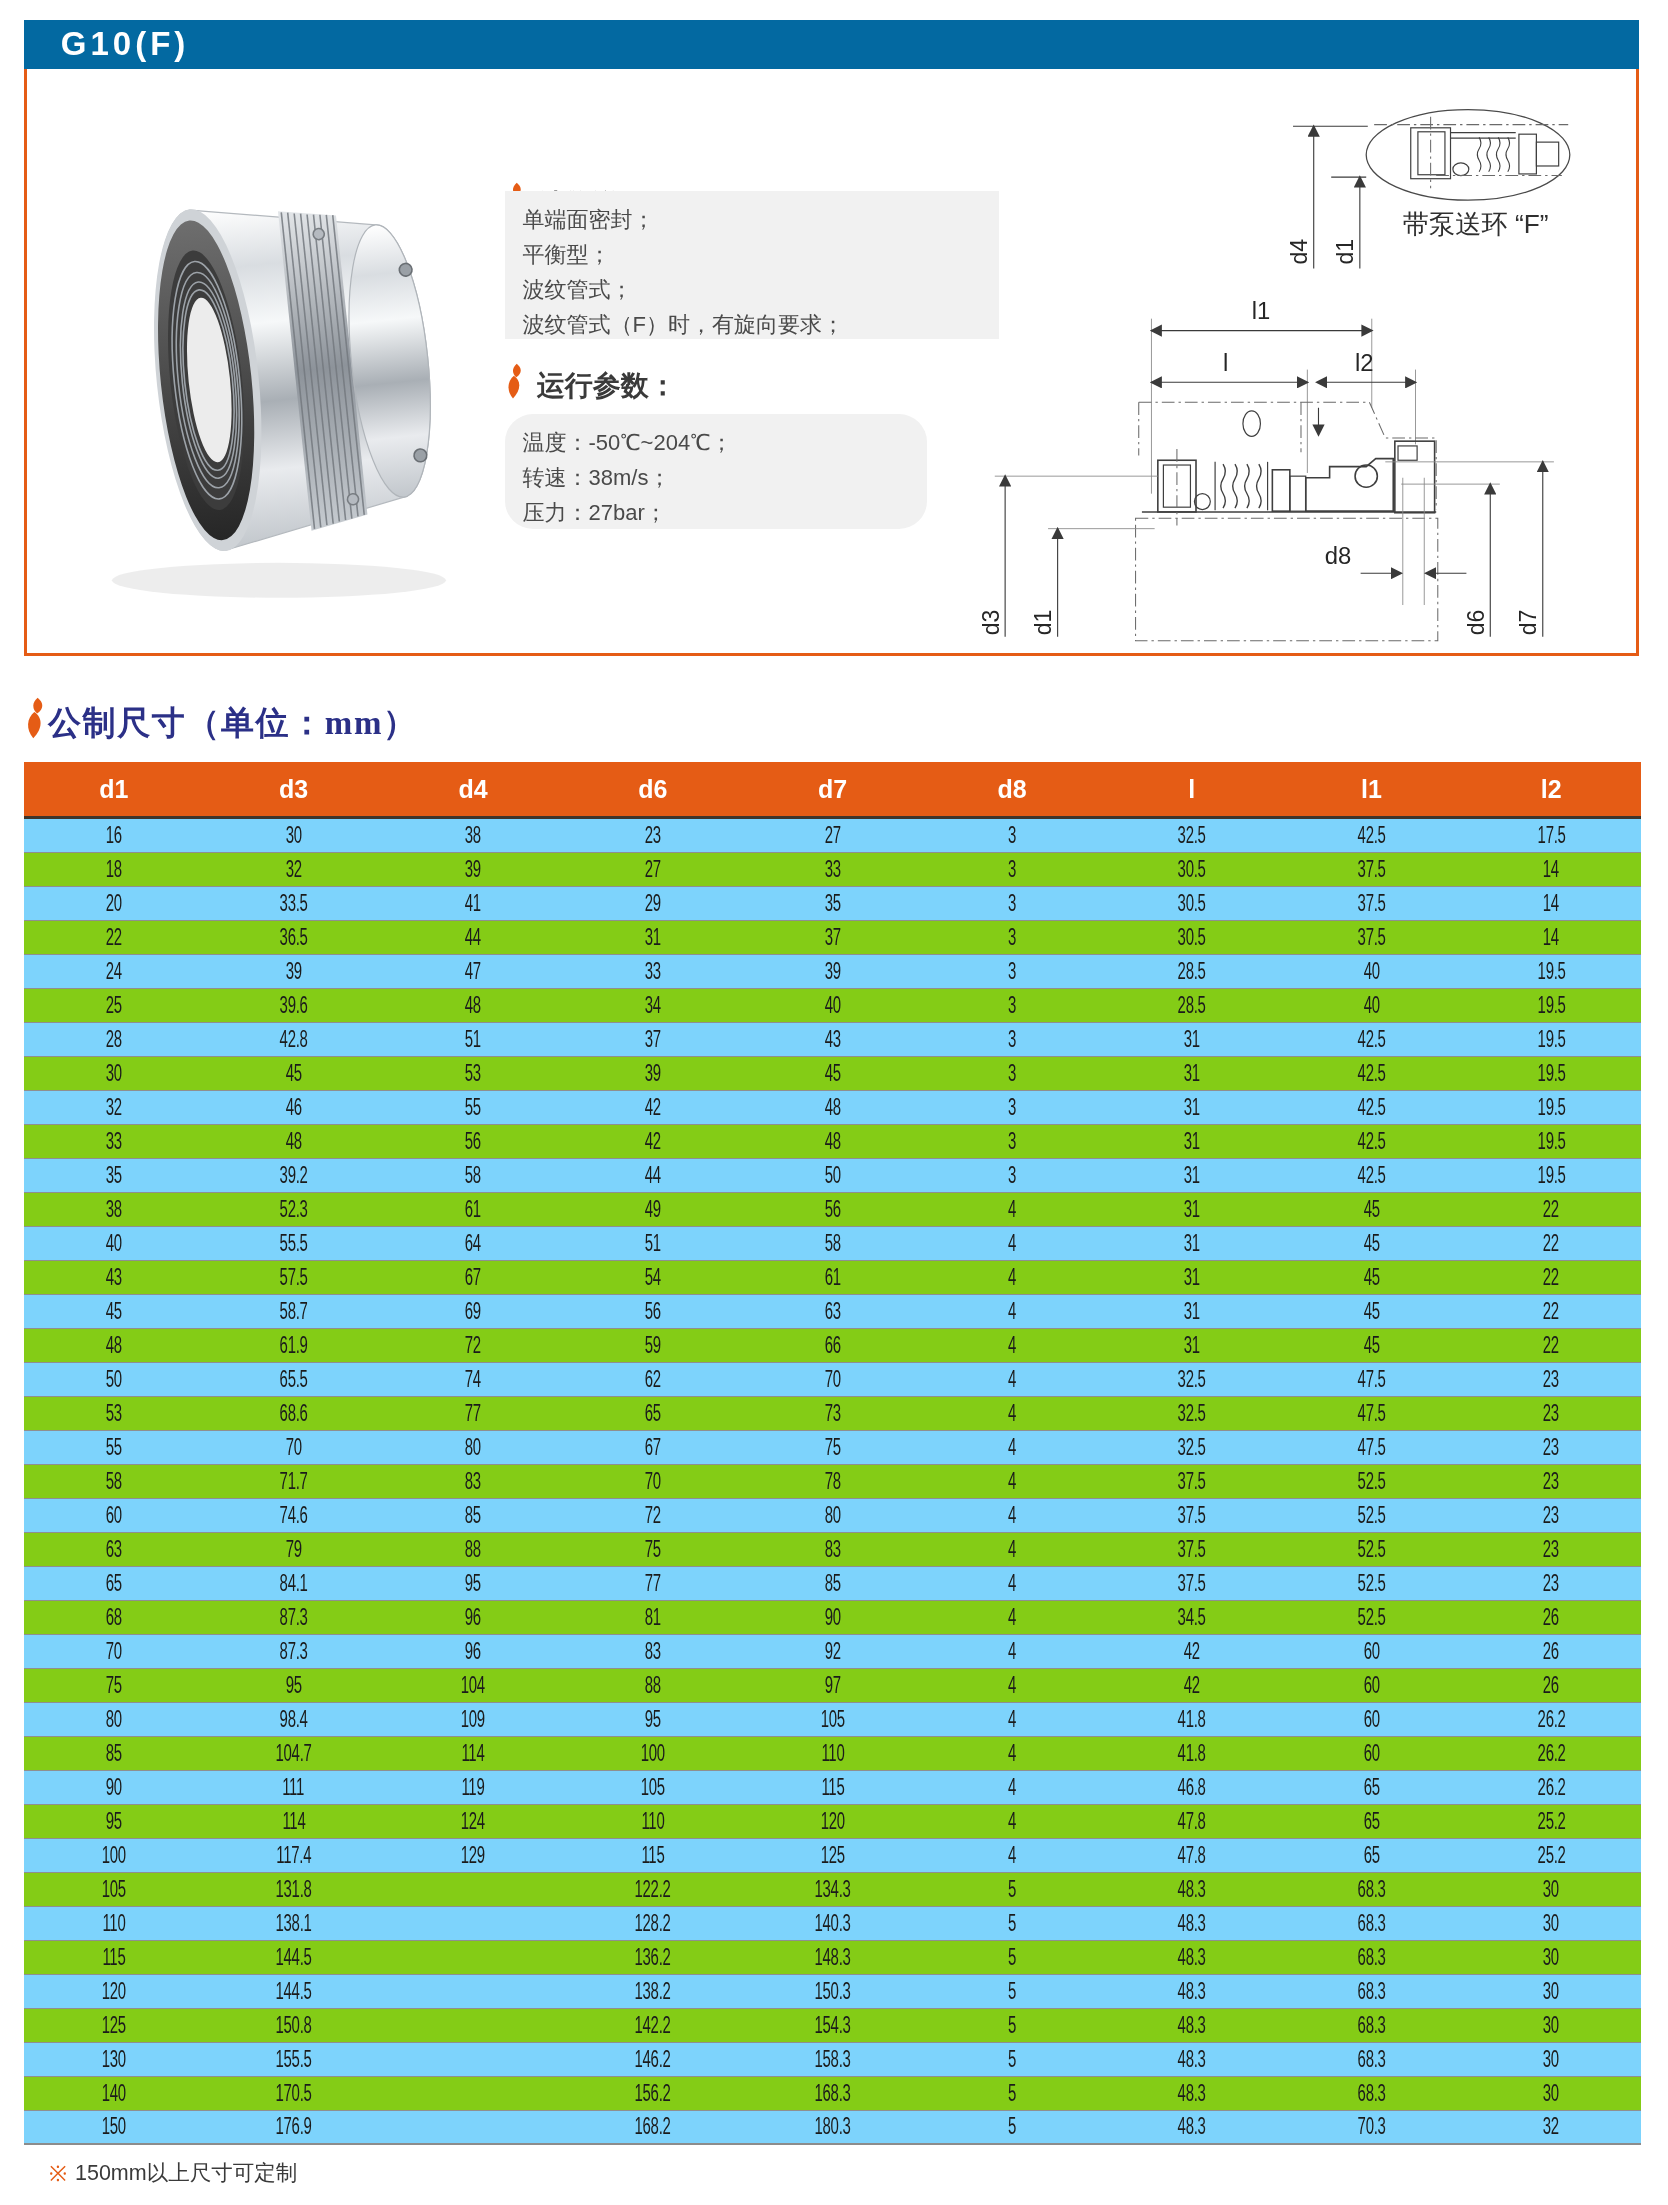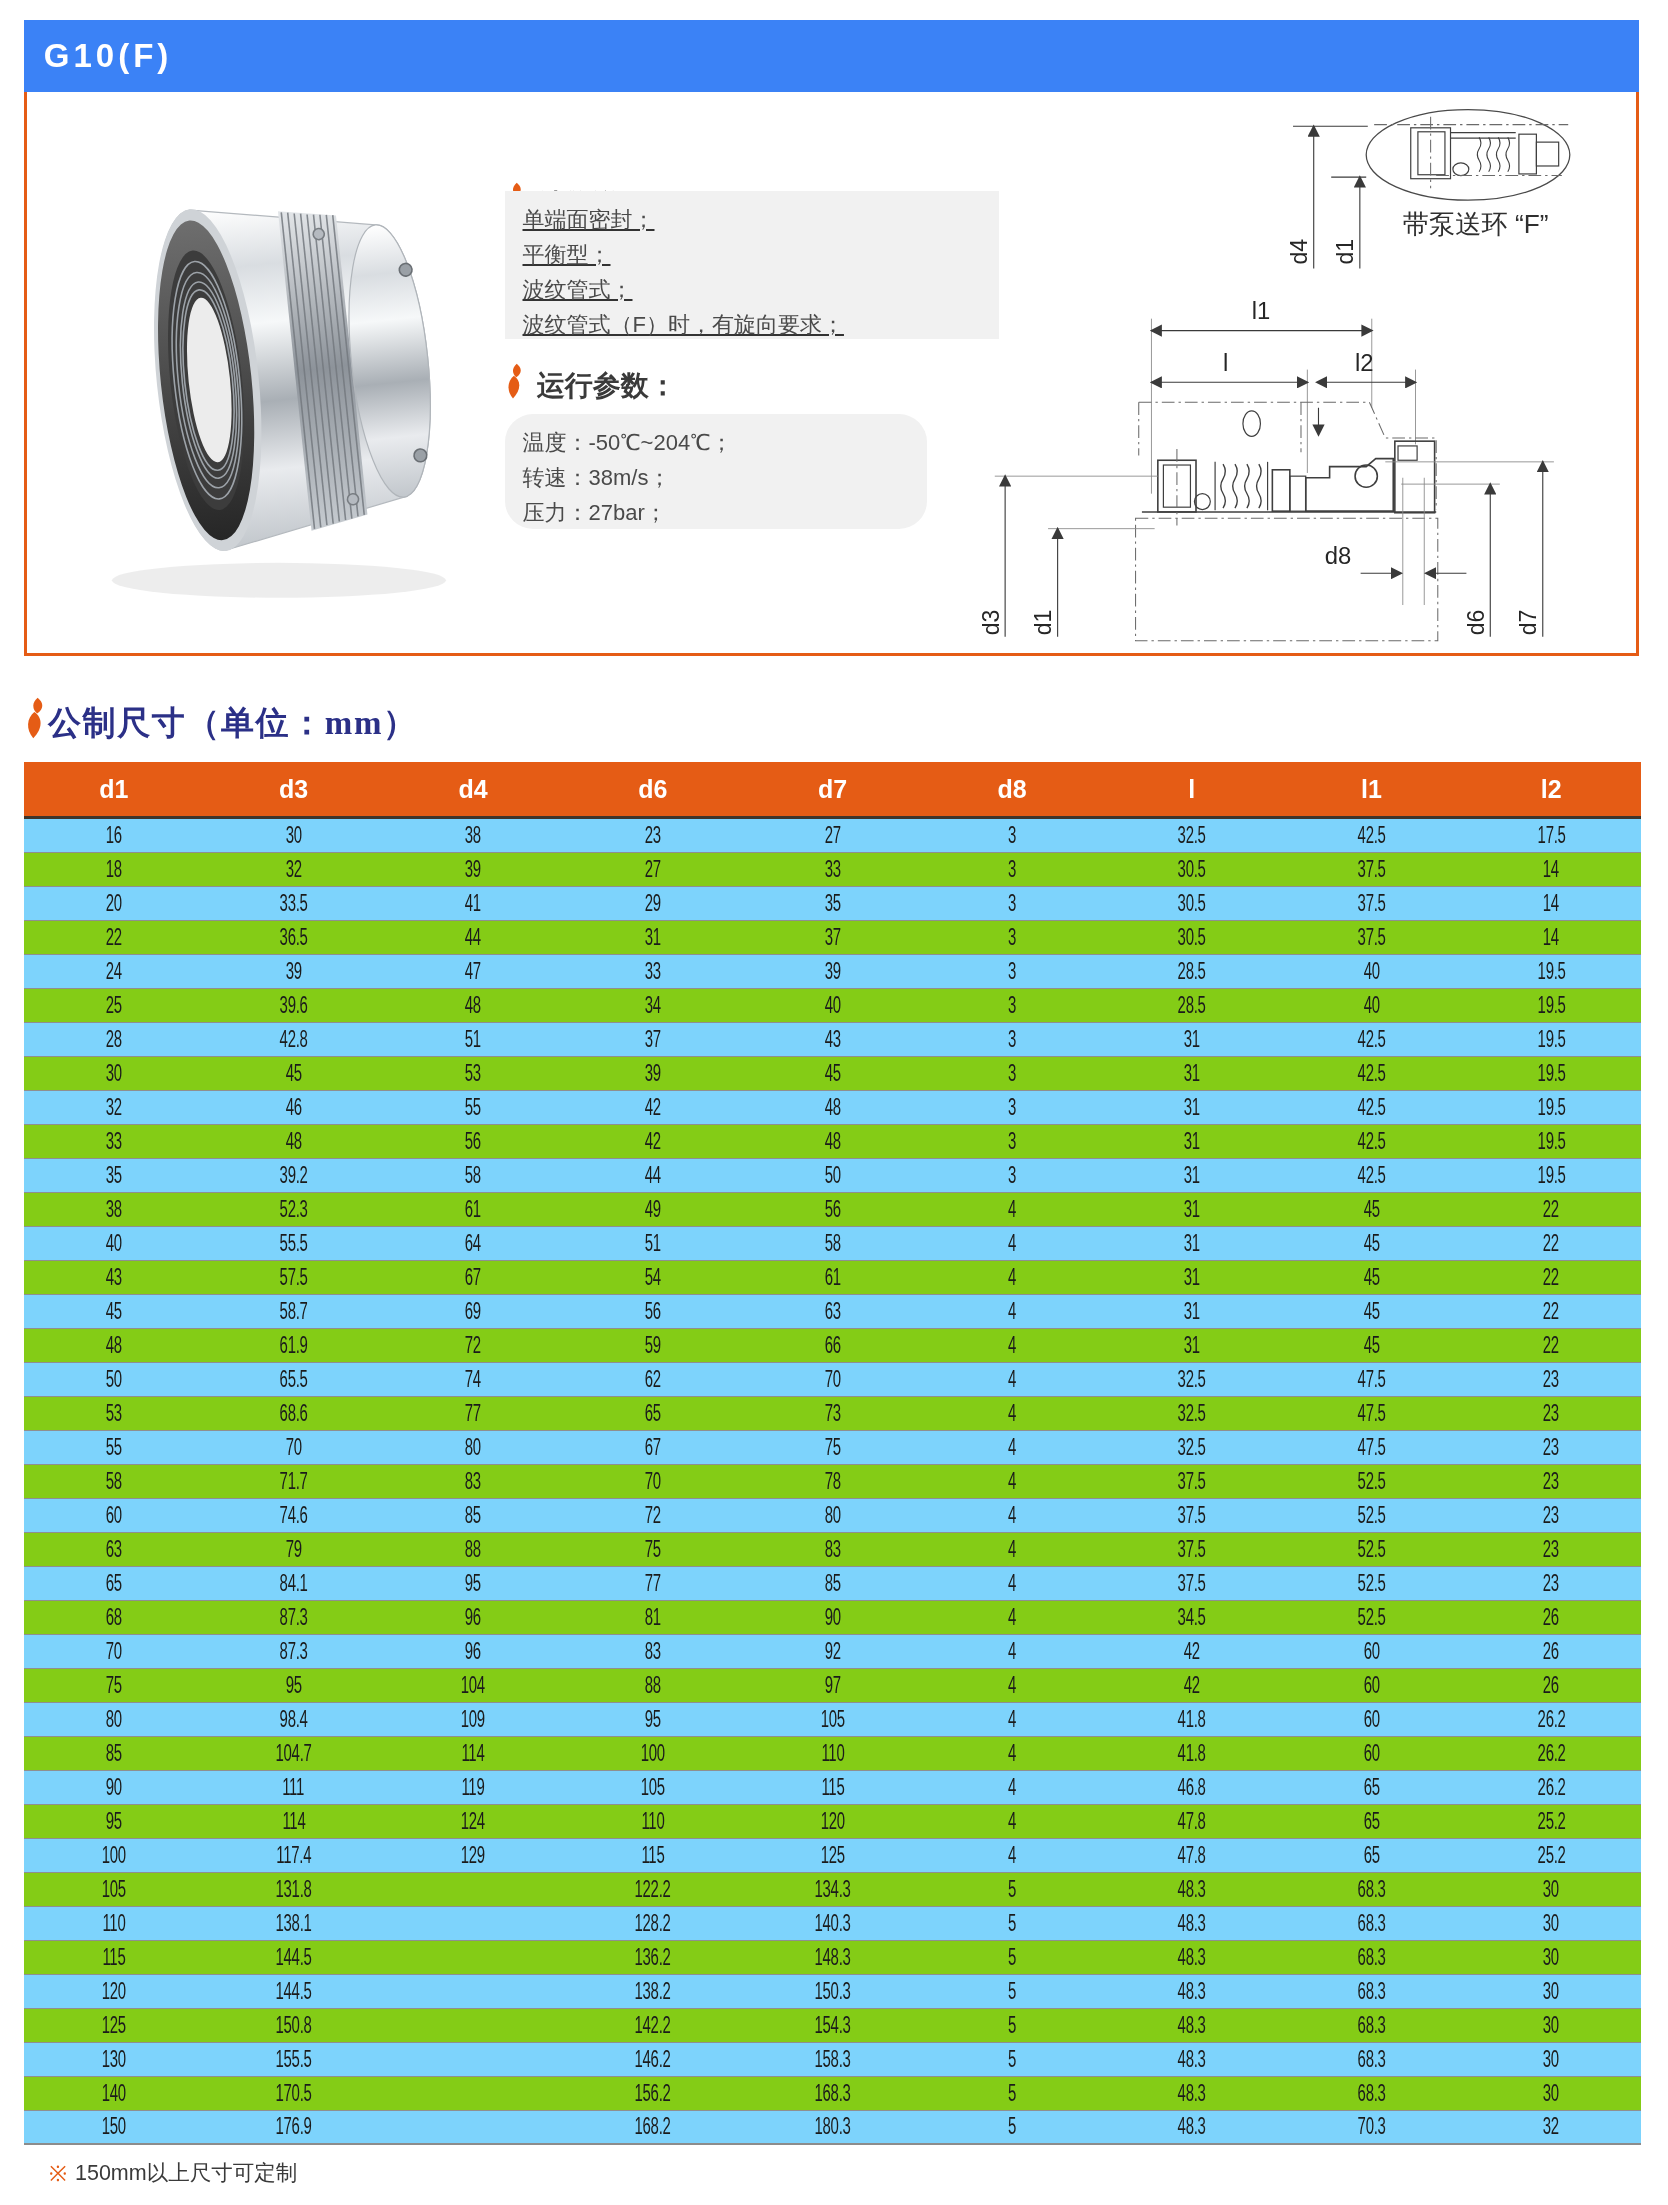--- a/index.html
+++ b/index.html
@@ -1,20 +1,20 @@
 <!DOCTYPE html>
 <html style="font-size:12.7px"><head>
 <meta charset="utf-8">
 <style>
   html,body{margin:0;padding:0;background:#ffffff;}
   body{width:1668px;height:2205px;position:relative;font-family:"Liberation Sans",sans-serif;color:#333;}
 
   
   .frame{position:absolute;left:24px;top:20px;width:1615px;height:636px;border:3.2px solid #e55c15;box-sizing:border-box;background:#fff;}
-  .titlebar{position:absolute;left:-3.2px;top:-3.2px;width:1615px;height:72px;background:#3b82f6;display:flex;align-items:center;box-sizing:border-box;padding-left:20px;}
+  .titlebar{position:absolute;left:-3.2px;top:-3.2px;width:1615px;height:49px;background:#0369a1;display:flex;align-items:center;box-sizing:border-box;padding-left:37px;}
   .titlebar .t{font-size:33px;font-weight:bold;color:#ffffff;letter-spacing:4px;}
 
   
   .sec-head{position:absolute;display:flex;align-items:flex-end;gap:11px;}
   .sec-head .txt{font-size:28px;font-weight:bold;color:#3a3a3a;line-height:1;}
   .gray-block{position:absolute;background:#f1f1f1;box-sizing:border-box;padding:11px 17.5px;}
   .gray-block .line{font-size:22px;color:#4a4a4a;line-height:35px;white-space:nowrap;}
 
   .flame{width:20.7px;height:37px;display:block;}
   .flame2{width:24px;height:43px;display:block;}
@@ -110,21 +110,21 @@
   </g>
 </svg>
 
 <div class="sec-head" style="left:505px;top:140px;margin-top:42px;">
   <svg class="flame" viewBox="0 0 22 38">
     <path d="M12.5 0 C18 4.5 18.5 10 12 14.5 C7.5 10.5 7 4.5 12.5 0 Z" fill="#e55c15"></path>
     <path d="M9.5 13 C17 18 17.5 28 8.5 37 C1.5 29 2.5 18.5 9.5 13 Z" fill="#e55c15"></path>
   </svg>
   <span class="txt">结构说明：</span>
 </div>
-<div class="gray-block" style="left:505px;top:191px;width:494px;height:148px;text-decoration:underline;">
+<div class="gray-block" style="left:505px;top:191px;width:494px;height:148px;">
   <div class="line">单端面密封；</div>
   <div class="line">平衡型；</div>
   <div class="line">波纹管式；</div>
   <div class="line">波纹管式（F）时，有旋向要求；</div>
 </div>
 
 <div class="sec-head" style="left:505px;top:363px;">
   <svg class="flame" viewBox="0 0 22 38">
     <path d="M12.5 0 C18 4.5 18.5 10 12 14.5 C7.5 10.5 7 4.5 12.5 0 Z" fill="#e55c15"></path>
     <path d="M9.5 13 C17 18 17.5 28 8.5 37 C1.5 29 2.5 18.5 9.5 13 Z" fill="#e55c15"></path>

